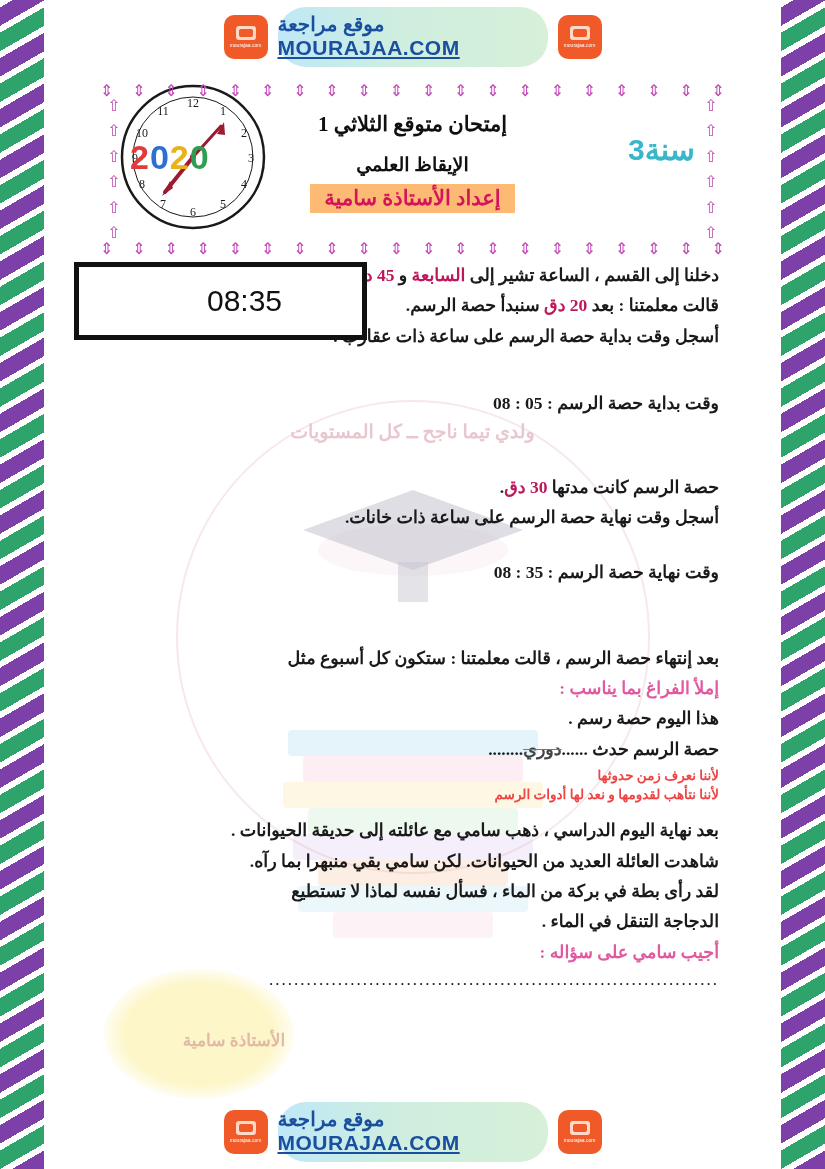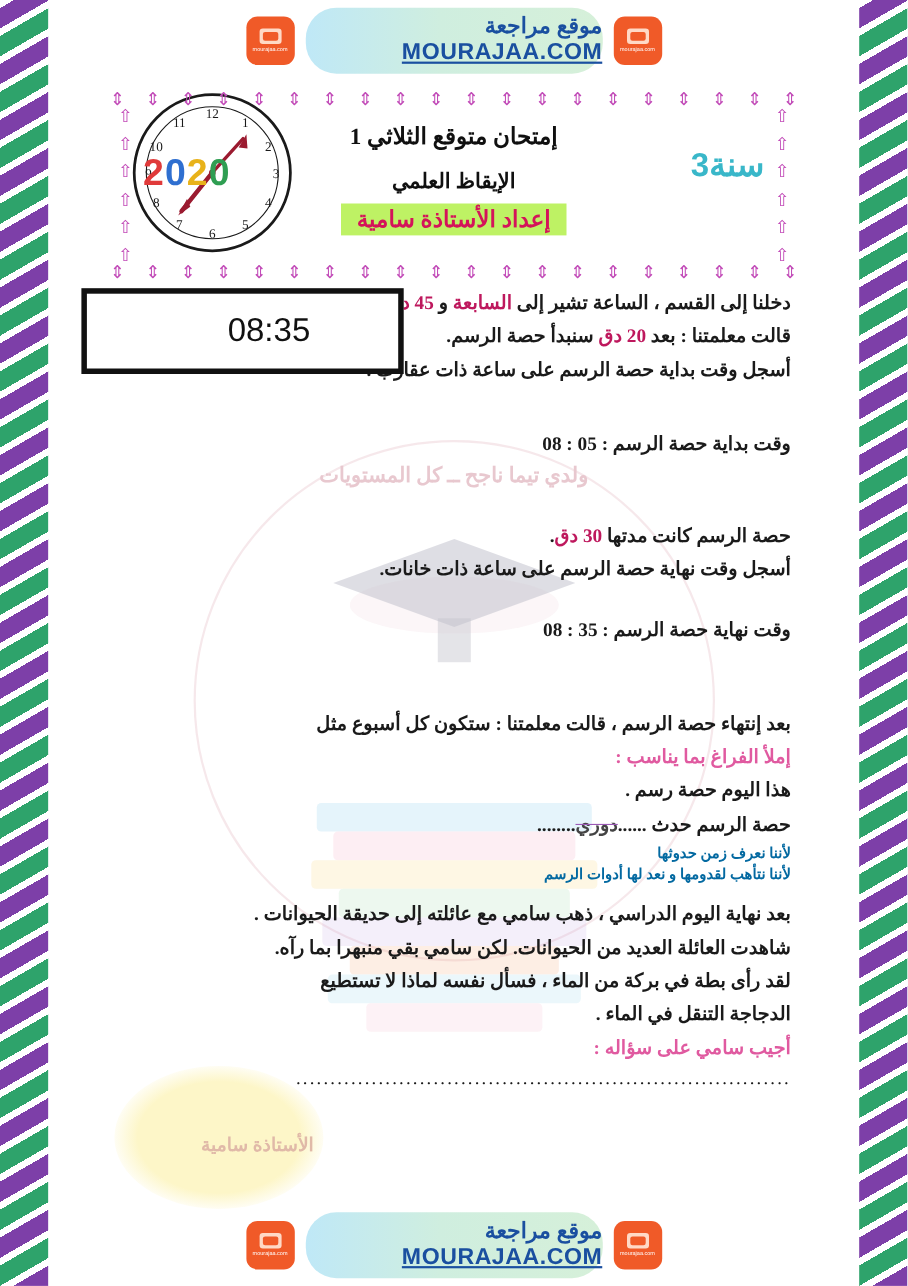--- a/index.html
+++ b/index.html
@@ -108,21 +108,21 @@
   .banner.top { top: 0; }
   .banner.bottom { bottom: 0; }
 
   .banner-pill {
     width: 270px;
     height: 60px;
     border-radius: 28px;
     background: linear-gradient(90deg, #bfe8f7 0%, #cfeedf 45%, #d6f0d9 100%);
     display: flex;
     flex-direction: column;
-    align-items: flex-start;
+    align-items: flex-end;
     justify-content: center;
     line-height: 1.15;
   }
   .banner-line1 {
     color: #1a4fa0;
     font-size: 20px;
     font-weight: bold;
     font-family: "Liberation Sans", sans-serif;
   }
   .banner-line2 {
@@ -233,21 +233,21 @@
     letter-spacing: 1px;
   }
   .year-2020 .d1{color:#e03a3a;}
   .year-2020 .d2{color:#2f6fd0;}
   .year-2020 .d3{color:#e8b21a;}
   .year-2020 .d4{color:#2f9e52;}
 
   .prepared-by {
     display: inline-block;
     margin-top: 8px;
-    background: #bef264;
+    background: #fdba74;
     color: #d4145a;
     font-size: 21px;
     font-weight: bold;
     padding: 2px 14px;
   }
 
   
   .content {
     position: absolute;
     left: 62px;
@@ -265,21 +265,21 @@
   }
   .num-green { color: #be185d; }
   .pink { color: #e05aa0; }
   .answer-line {
     font-size: 16px;
     color: #2b2b2b;
     font-weight: bold;
   }
   .tiny-note {
     font-size: 13.5px;
-    color: #0369a1;
+    color: #ef4444;
     font-weight: bold;
     margin: 2px 0;
   }
 
   
   .clock-wrap {
     position: absolute;
     left: 74px;
     top: 82px;
     width: 150px;

